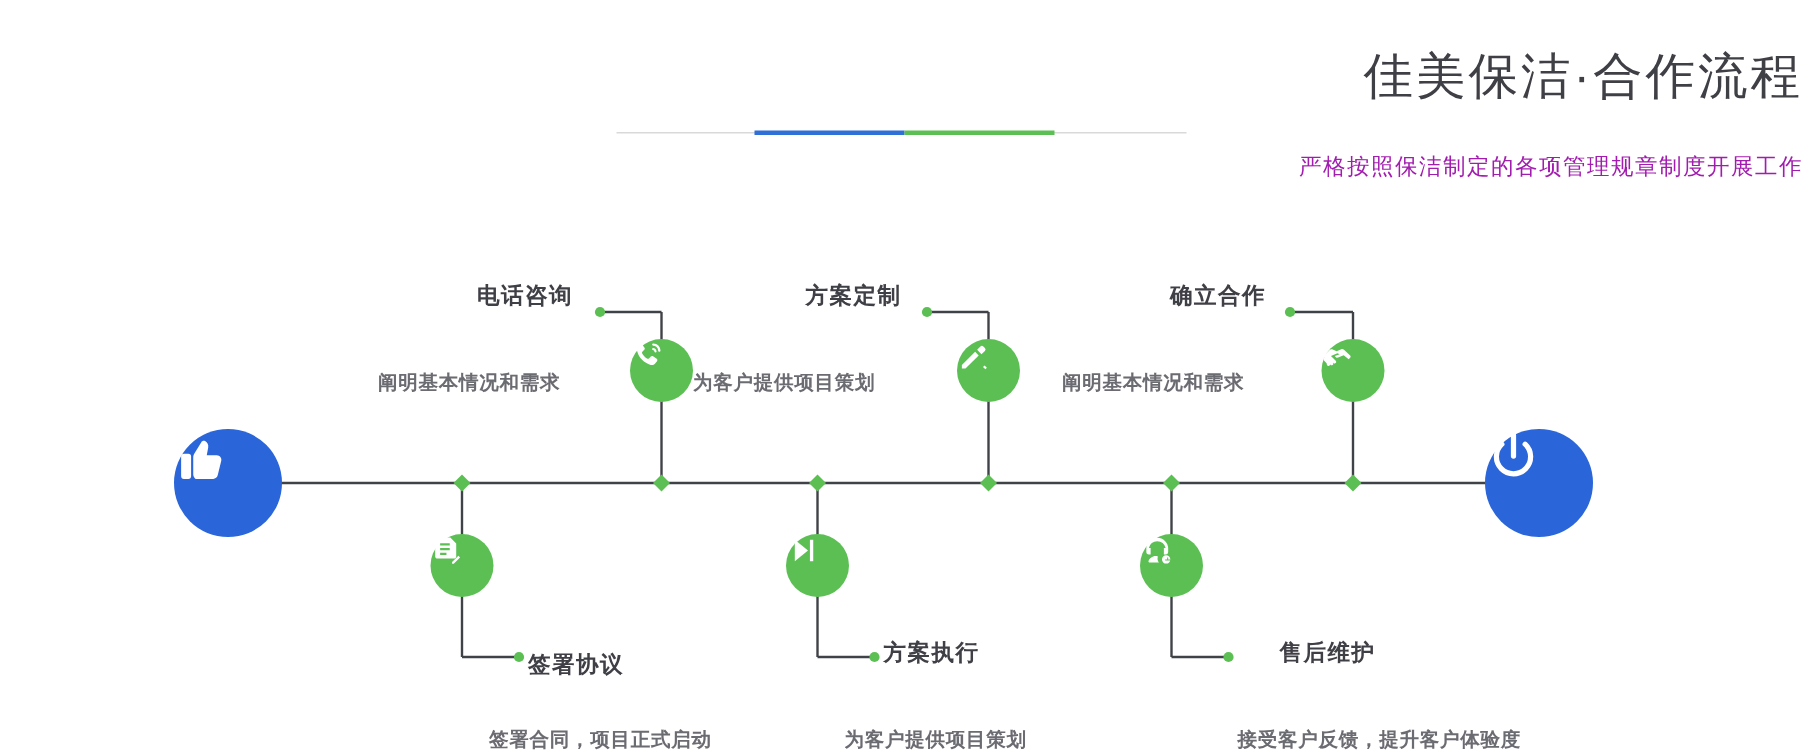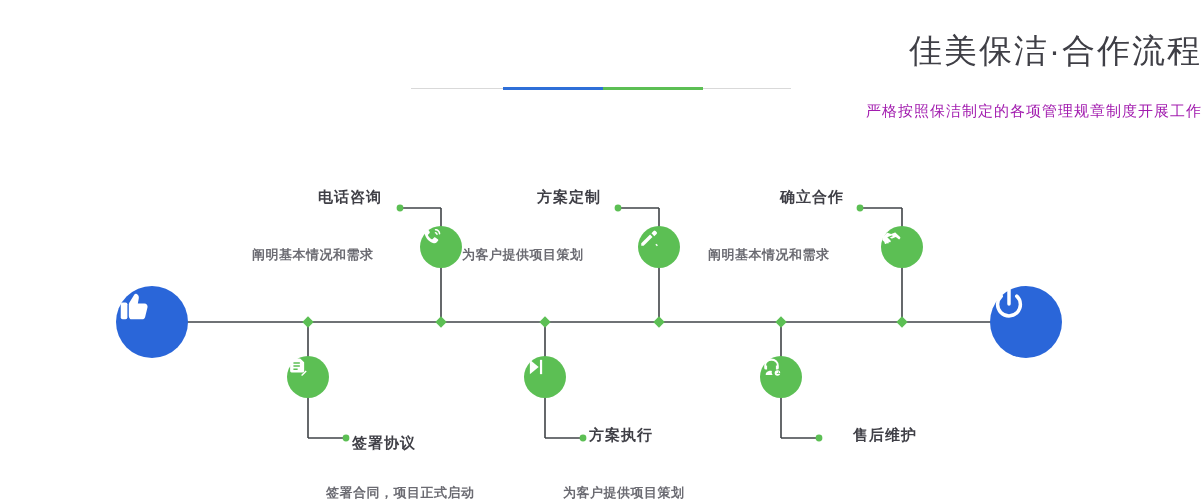--- a/index.html
+++ b/index.html
@@ -246,14 +246,15 @@
   <div class="label-desc" style="left:563px; top:306px;">为客户提供项目策划</div>
 
   <div class="node-circle small" style="left:760px; top:206px;">
     <svg class="ico" width="23" height="23" viewBox="0 0 24 24" fill="#ffffff">
       <path d="M12 2.6A7.6 7.6 0 0 0 4.4 10.2v2.2a1.8 1.8 0 0 0 1.8 1.8h1.2V9.8H6.2A5.9 5.9 0 0 1 17.8 9.8h-1.2v4.4h1.2a1.8 1.8 0 0 0 1.8-1.8v-2.2A7.6 7.6 0 0 0 12 2.6z"></path>
       <path d="M9.2 15.6c-1.5.5-2.8 1.6-3.3 3.1-.2.6.3 1.1.9 1.1h6.4c-.6-.7-1-1.6-1-2.6 0-.6.1-1.1.3-1.6-.6-.2-1.2-.3-1.8-.3-.5 0-1 .1-1.5.3z"></path>
       <path d="M18.2 14.8a2.9 2.9 0 1 0 0 5.8 2.9 2.9 0 0 0 0-5.8zm.7 3.6h-1.4v-.7h1.4v-1.4h.7v1.4h1.4v.7h-1.4z"></path>
     </svg>
   </div>
   <div class="label-title" style="left:825px; top:276px;margin-left:28px;">售后维护</div>
+  <div class="label-desc" style="left:825px; top:306px;">接受客户反馈，提升客户体验度</div>
 
 </div>
 
 </body></html>

